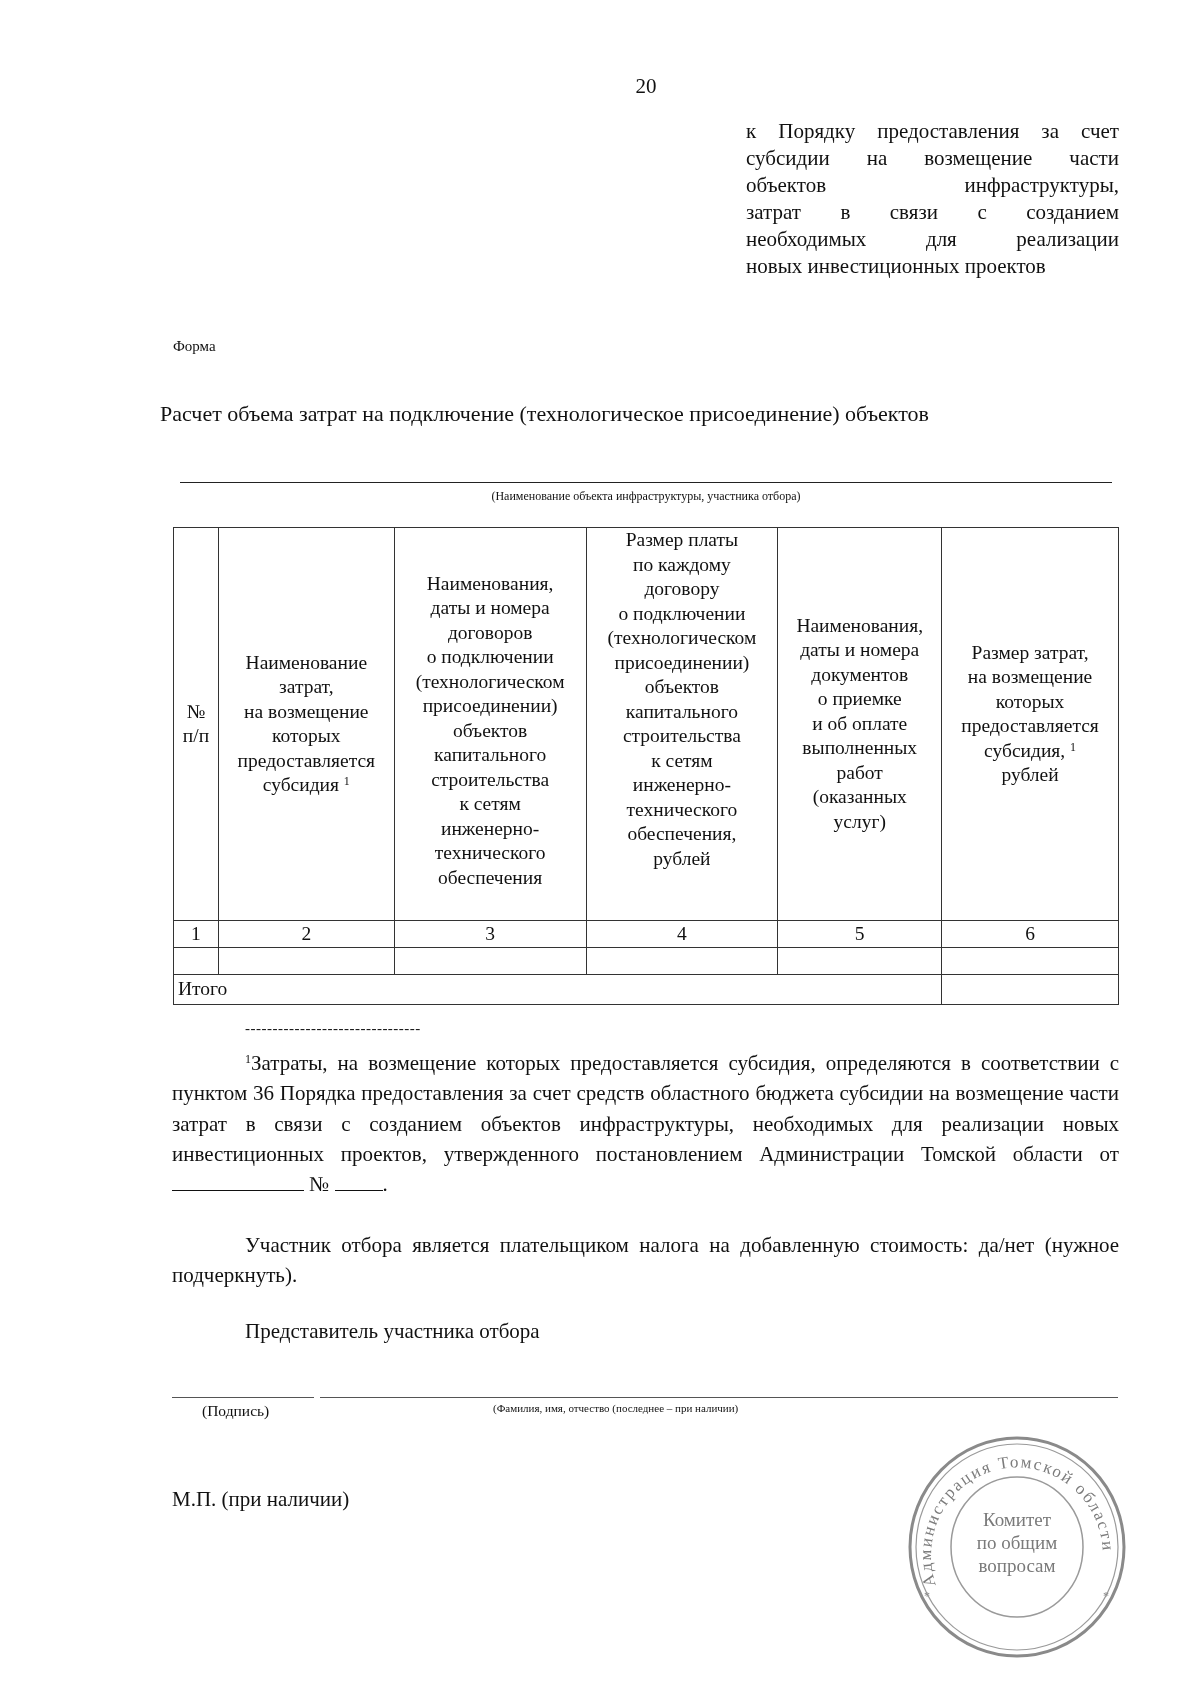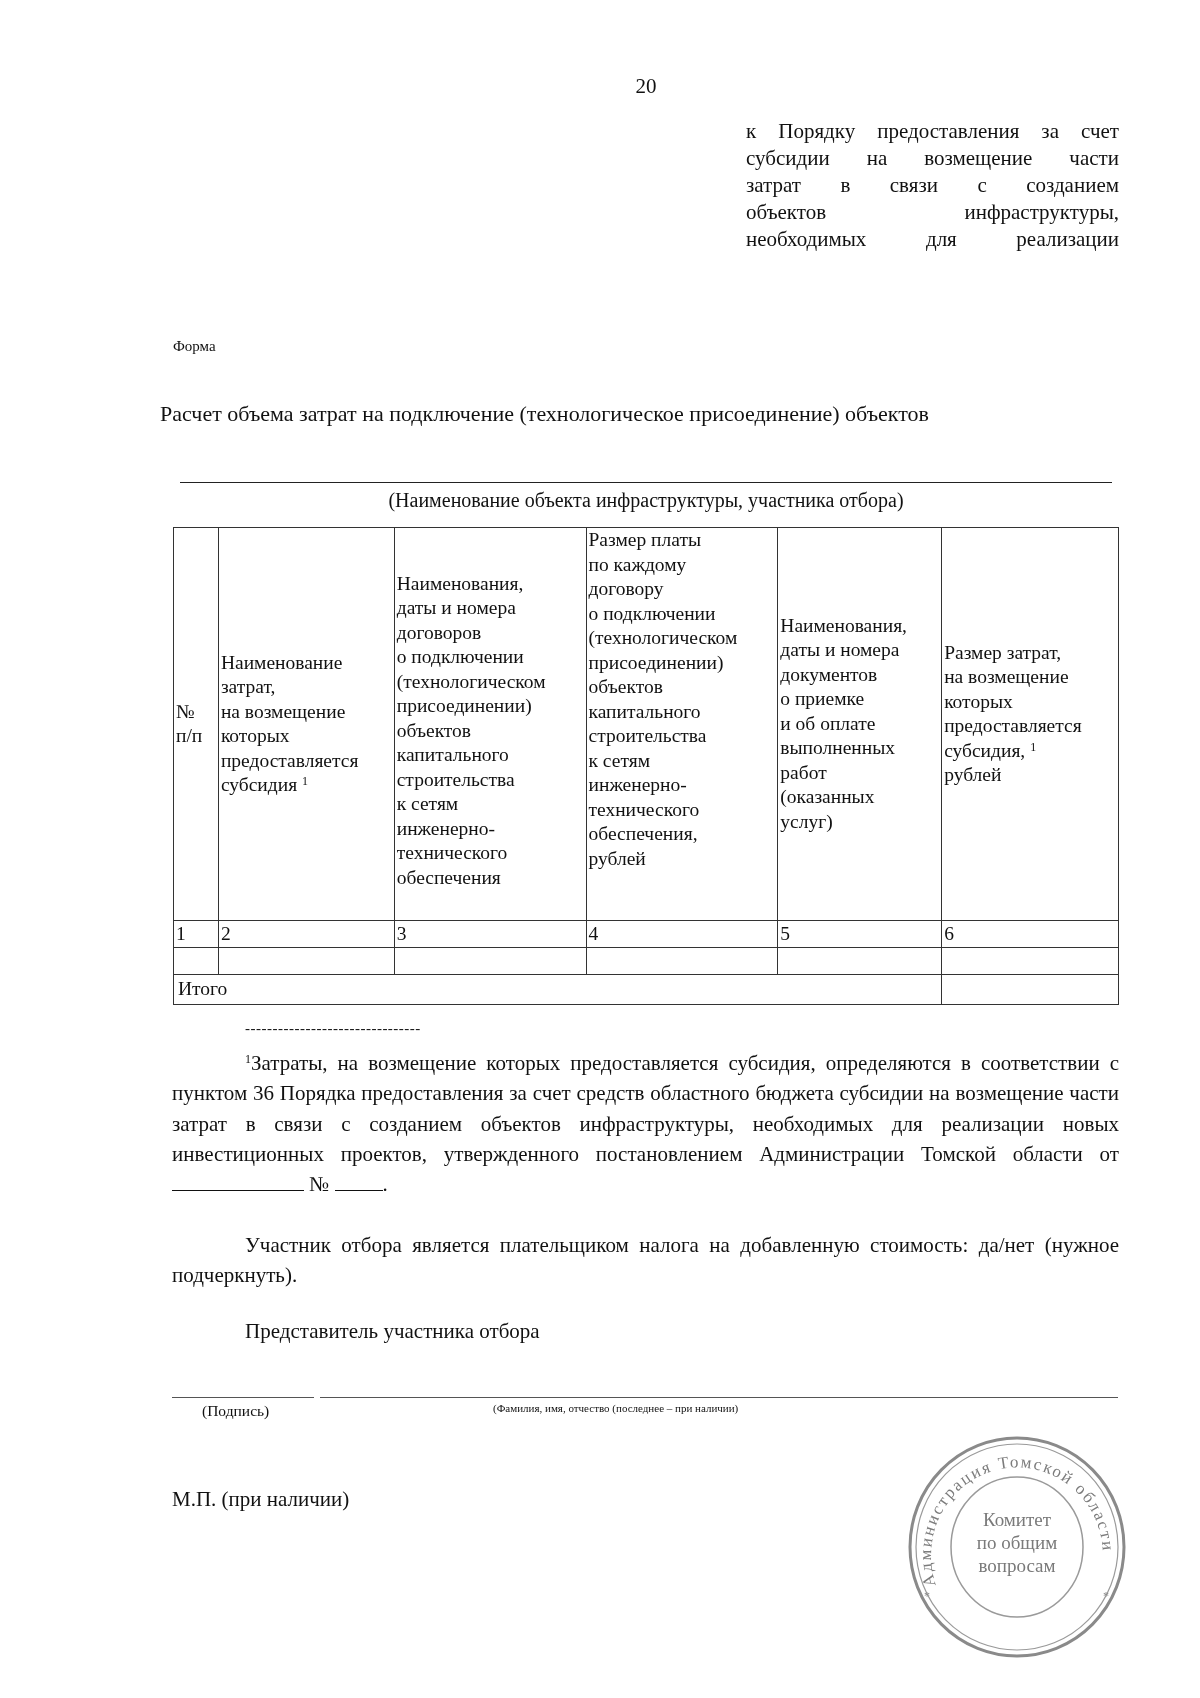--- a/index.html
+++ b/index.html
@@ -6,24 +6,24 @@
   body { width: 1200px; height: 1698px; position: relative; overflow: hidden;
          font-family: "Liberation Serif", "DejaVu Serif", serif; color: #111; }
   .abs { position: absolute; }
   .page-number { left: 0; width: 1292px; top: 74px; text-align: center; font-size: 21px; }
   .appendix { left: 746px; top: 118px; width: 373px; font-size: 21px; line-height: 27px; }
   .appendix .jline { display: block; text-align: justify; text-align-last: justify; height: 27px; }
   .appendix .last { text-align-last: left; }
   .forma { left: 173px; top: 338px; font-size: 15px; }
   .title { left: 160px; width: 960px; top: 398px; font-size: 22px; line-height: 31px; text-align: left; }
   .name-line { left: 180px; width: 932px; top: 482px; border-top: 1.5px solid #222; }
-  .name-caption { left: 180px; width: 932px; top: 489px; text-align: center; font-size: 20px; }
+  .name-caption { left: 180px; width: 932px; top: 489px; text-align: center; font-size: 12px; }
   table.calc { position: absolute; left: 173px; top: 527px; width: 946px; border-collapse: collapse;
                font-size: 19.5px; line-height: 24.5px; }
-  table.calc td { border: 1.3px solid #333; text-align: left; vertical-align: middle; padding: 0 2px; }
+  table.calc td { border: 1.3px solid #333; text-align: center; vertical-align: middle; padding: 0 2px; }
   table.calc tr.head td { height: 372px; }
   table.calc tr.head td.top { vertical-align: top; }
   table.calc tr.nums td { height: 26px; }
   table.calc tr.empty td { height: 26px; }
   table.calc tr.total td { height: 29px; text-align: left; padding-left: 4px; }
   table.calc tr.total td.val { text-align: center; }
   sup { font-size: 12px; vertical-align: top; position: relative; top: -4px; }
   .dash-line { left: 245px; top: 1020px; font-size: 15px; letter-spacing: 0.5px; }
   .para { left: 172px; width: 947px; font-size: 21px; line-height: 30.3px; text-align: justify; }
   .footnote { top: 1048px; }
@@ -38,23 +38,24 @@
   .blank { display: inline-block; border-bottom: 1.3px solid #111; height: 18px; vertical-align: baseline; }
 </style>
 </head>
 <body>
 
 <div class="abs page-number">20</div>
 
 <div class="abs appendix">
   <span class="jline">к Порядку предоставления за счет</span>
   <span class="jline">субсидии на возмещение части</span>
+  <span class="jline">объектов инфраструктуры,</span>
   <span class="jline">затрат в связи с созданием</span>
-  <span class="jline">объектов инфраструктуры,</span>
   <span class="jline">необходимых для реализации</span>
+  <span class="jline last">новых инвестиционных проектов</span>
 </div>
 
 <div class="abs forma">Форма</div>
 
 <div class="abs title">
   <div>Расчет объема затрат на подключение (технологическое присоединение) объектов</div>
 </div>
 
 <div class="abs name-line"></div>
 <div class="abs name-caption">(Наименование объекта инфраструктуры, участника отбора)</div>

